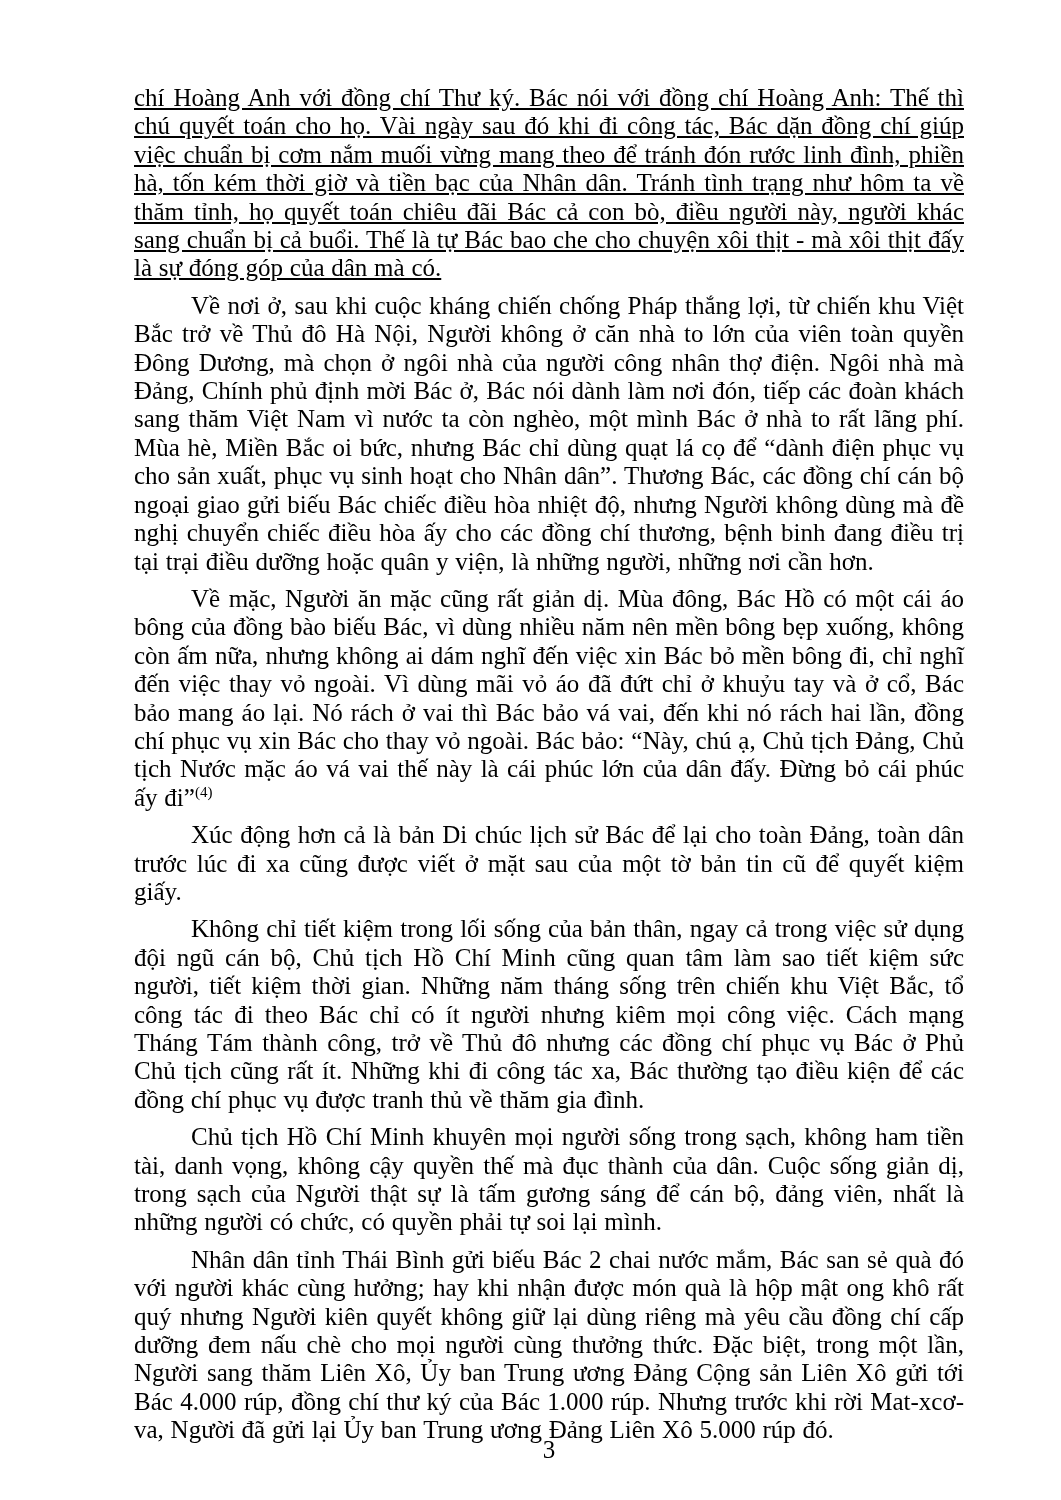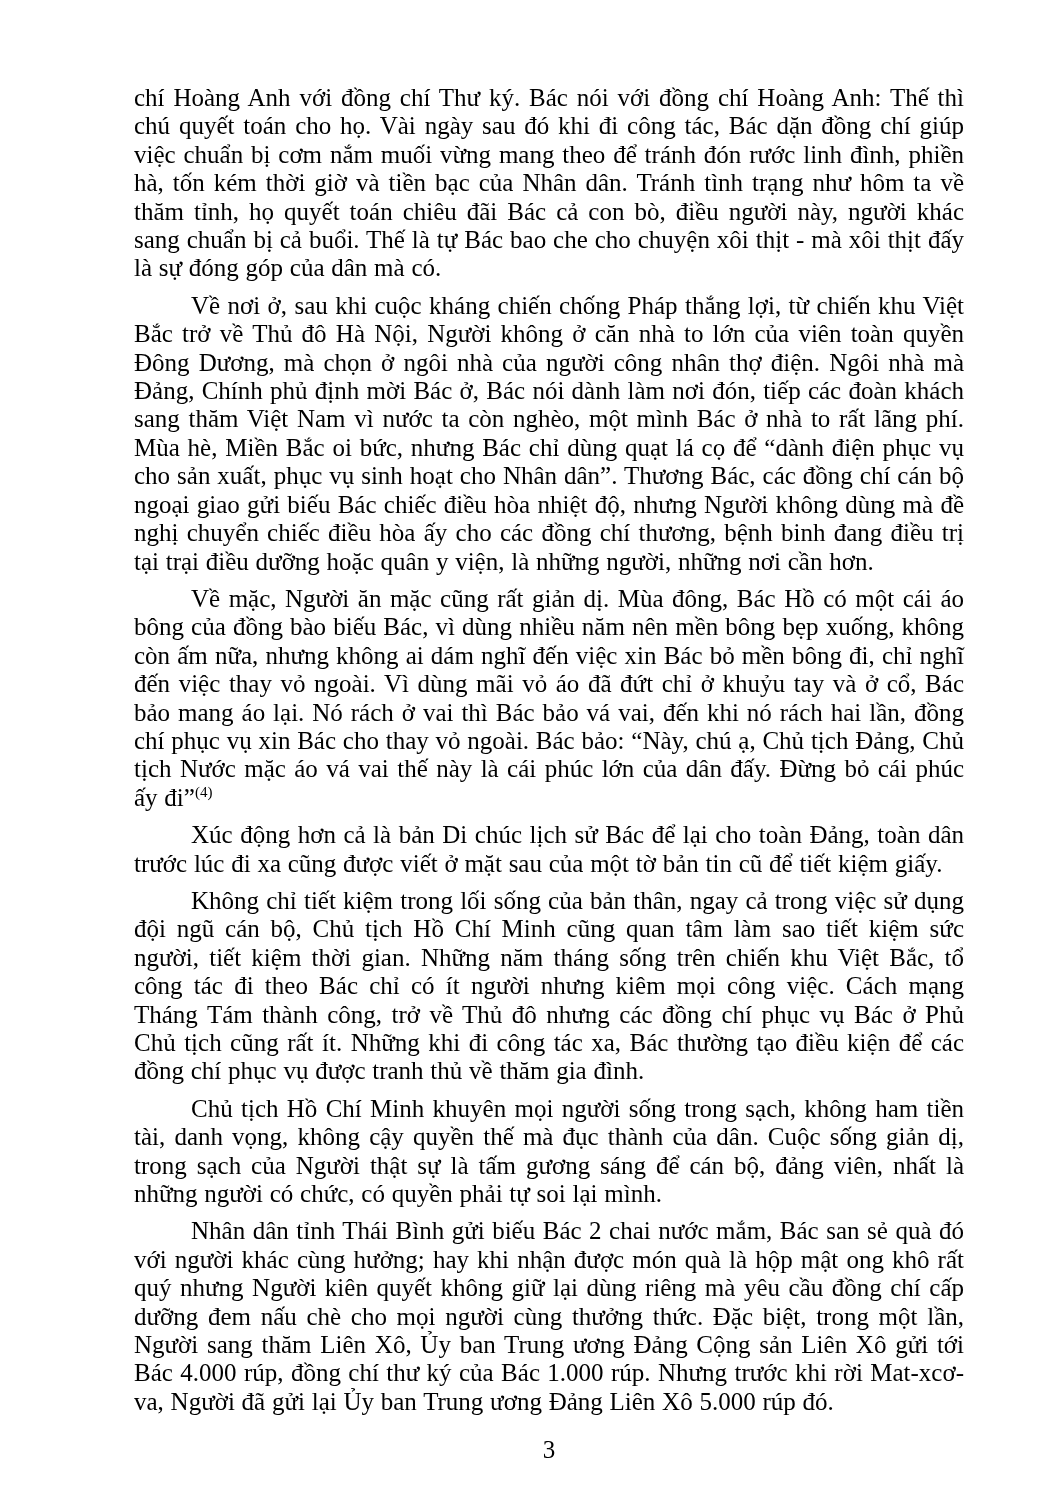--- a/index.html
+++ b/index.html
@@ -32,20 +32,21 @@
     text-align: justify;
     color: #000000;
   }
   .doc-body p {
     margin: 0 0 9px 0;
     text-indent: 57px;
     word-spacing: 0.5px;
   }
   .doc-body p.continuation {
     text-indent: 0;
+    text-decoration: underline;
   }
   .footnote-ref {
     font-size: 15px;
     line-height: 0;
     vertical-align: 9px;
   }
   .page-footer {
     position: absolute;
     left: 134px;
     top: 1436px;
@@ -61,21 +62,21 @@
 <div class="page">
 
   <div class="doc-body">
 
     <p class="continuation"><span>chí Hoàng Anh với đồng chí Thư ký. Bác nói với đồng chí Hoàng Anh: Thế thì chú quyết toán cho họ. Vài ngày sau đó khi đi công tác, Bác dặn đồng chí giúp việc chuẩn bị cơm nắm muối vừng mang theo để tránh đón rước linh đình, phiền hà, tốn kém thời giờ và tiền bạc của Nhân dân. Tránh tình trạng như hôm ta về thăm tỉnh, họ quyết toán chiêu đãi Bác cả con bò, điều người này, người khác sang chuẩn bị cả buổi. Thế là tự Bác bao che cho chuyện xôi thịt - mà xôi thịt đấy là sự đóng góp của dân mà có.</span></p>
 
     <p><span>Về nơi ở, sau khi cuộc kháng chiến chống Pháp thắng lợi, từ chiến khu Việt Bắc trở về Thủ đô Hà Nội, Người không ở căn nhà to lớn của viên toàn quyền Đông Dương, mà chọn ở ngôi nhà của người công nhân thợ điện. Ngôi nhà mà Đảng, Chính phủ định mời Bác ở, Bác nói dành làm nơi đón, tiếp các đoàn khách sang thăm Việt Nam vì nước ta còn nghèo, một mình Bác ở nhà to rất lãng phí. Mùa hè, Miền Bắc oi bức, nhưng Bác chỉ dùng quạt lá cọ để “dành điện phục vụ cho sản xuất, phục vụ sinh hoạt cho Nhân dân”. Thương Bác, các đồng chí cán bộ ngoại giao gửi biếu Bác chiếc điều hòa nhiệt độ, nhưng Người không dùng mà đề nghị chuyển chiếc điều hòa ấy cho các đồng chí thương, bệnh binh đang điều trị tại trại điều dưỡng hoặc quân y viện, là những người, những nơi cần hơn.</span></p>
 
     <p><span>Về mặc, Người ăn mặc cũng rất giản dị. Mùa đông, Bác Hồ có một cái áo bông của đồng bào biếu Bác, vì dùng nhiều năm nên mền bông bẹp xuống, không còn ấm nữa, nhưng không ai dám nghĩ đến việc xin Bác bỏ mền bông đi, chỉ nghĩ đến việc thay vỏ ngoài. Vì dùng mãi vỏ áo đã đứt chỉ ở khuỷu tay và ở cổ, Bác bảo mang áo lại. Nó rách ở vai thì Bác bảo vá vai, đến khi nó rách hai lần, đồng chí phục vụ xin Bác cho thay vỏ ngoài. Bác bảo: “Này, chú ạ, Chủ tịch Đảng, Chủ tịch Nước mặc áo vá vai thế này là cái phúc lớn của dân đấy. Đừng bỏ cái phúc ấy đi”</span><sup class="footnote-ref">(4)</sup></p>
 
-    <p><span>Xúc động hơn cả là bản Di chúc lịch sử Bác để lại cho toàn Đảng, toàn dân trước lúc đi xa cũng được viết ở mặt sau của một tờ bản tin cũ để tiết kiệm giấy.</span></p>
+    <p><span>Xúc động hơn cả là bản Di chúc lịch sử Bác để lại cho toàn Đảng, toàn dân trước lúc đi xa cũng được viết ở mặt sau của một tờ bản tin cũ để quyết kiệm giấy.</span></p>
 
     <p><span>Không chỉ tiết kiệm trong lối sống của bản thân, ngay cả trong việc sử dụng đội ngũ cán bộ, Chủ tịch Hồ Chí Minh cũng quan tâm làm sao tiết kiệm sức người, tiết kiệm thời gian. Những năm tháng sống trên chiến khu Việt Bắc, tổ công tác đi theo Bác chỉ có ít người nhưng kiêm mọi công việc. Cách mạng Tháng Tám thành công, trở về Thủ đô nhưng các đồng chí phục vụ Bác ở Phủ Chủ tịch cũng rất ít. Những khi đi công tác xa, Bác thường tạo điều kiện để các đồng chí phục vụ được tranh thủ về thăm gia đình.</span></p>
 
     <p><span>Chủ tịch Hồ Chí Minh khuyên mọi người sống trong sạch, không ham tiền tài, danh vọng, không cậy quyền thế mà đục thành của dân. Cuộc sống giản dị, trong sạch của Người thật sự là tấm gương sáng để cán bộ, đảng viên, nhất là những người có chức, có quyền phải tự soi lại mình.</span></p>
 
     <p><span>Nhân dân tỉnh Thái Bình gửi biếu Bác 2 chai nước mắm, Bác san sẻ quà đó với người khác cùng hưởng; hay khi nhận được món quà là hộp mật ong khô rất quý nhưng Người kiên quyết không giữ lại dùng riêng mà yêu cầu đồng chí cấp dưỡng đem nấu chè cho mọi người cùng thưởng thức. Đặc biệt, trong một lần, Người sang thăm Liên Xô, Ủy ban Trung ương Đảng Cộng sản Liên Xô gửi tới Bác 4.000 rúp, đồng chí thư ký của Bác 1.000 rúp. Nhưng trước khi rời Mat-xcơ-va, Người đã gửi lại Ủy ban Trung ương Đảng Liên Xô 5.000 rúp đó.</span></p>
 
   </div>
 
   <div class="page-footer"><span>3</span></div>

